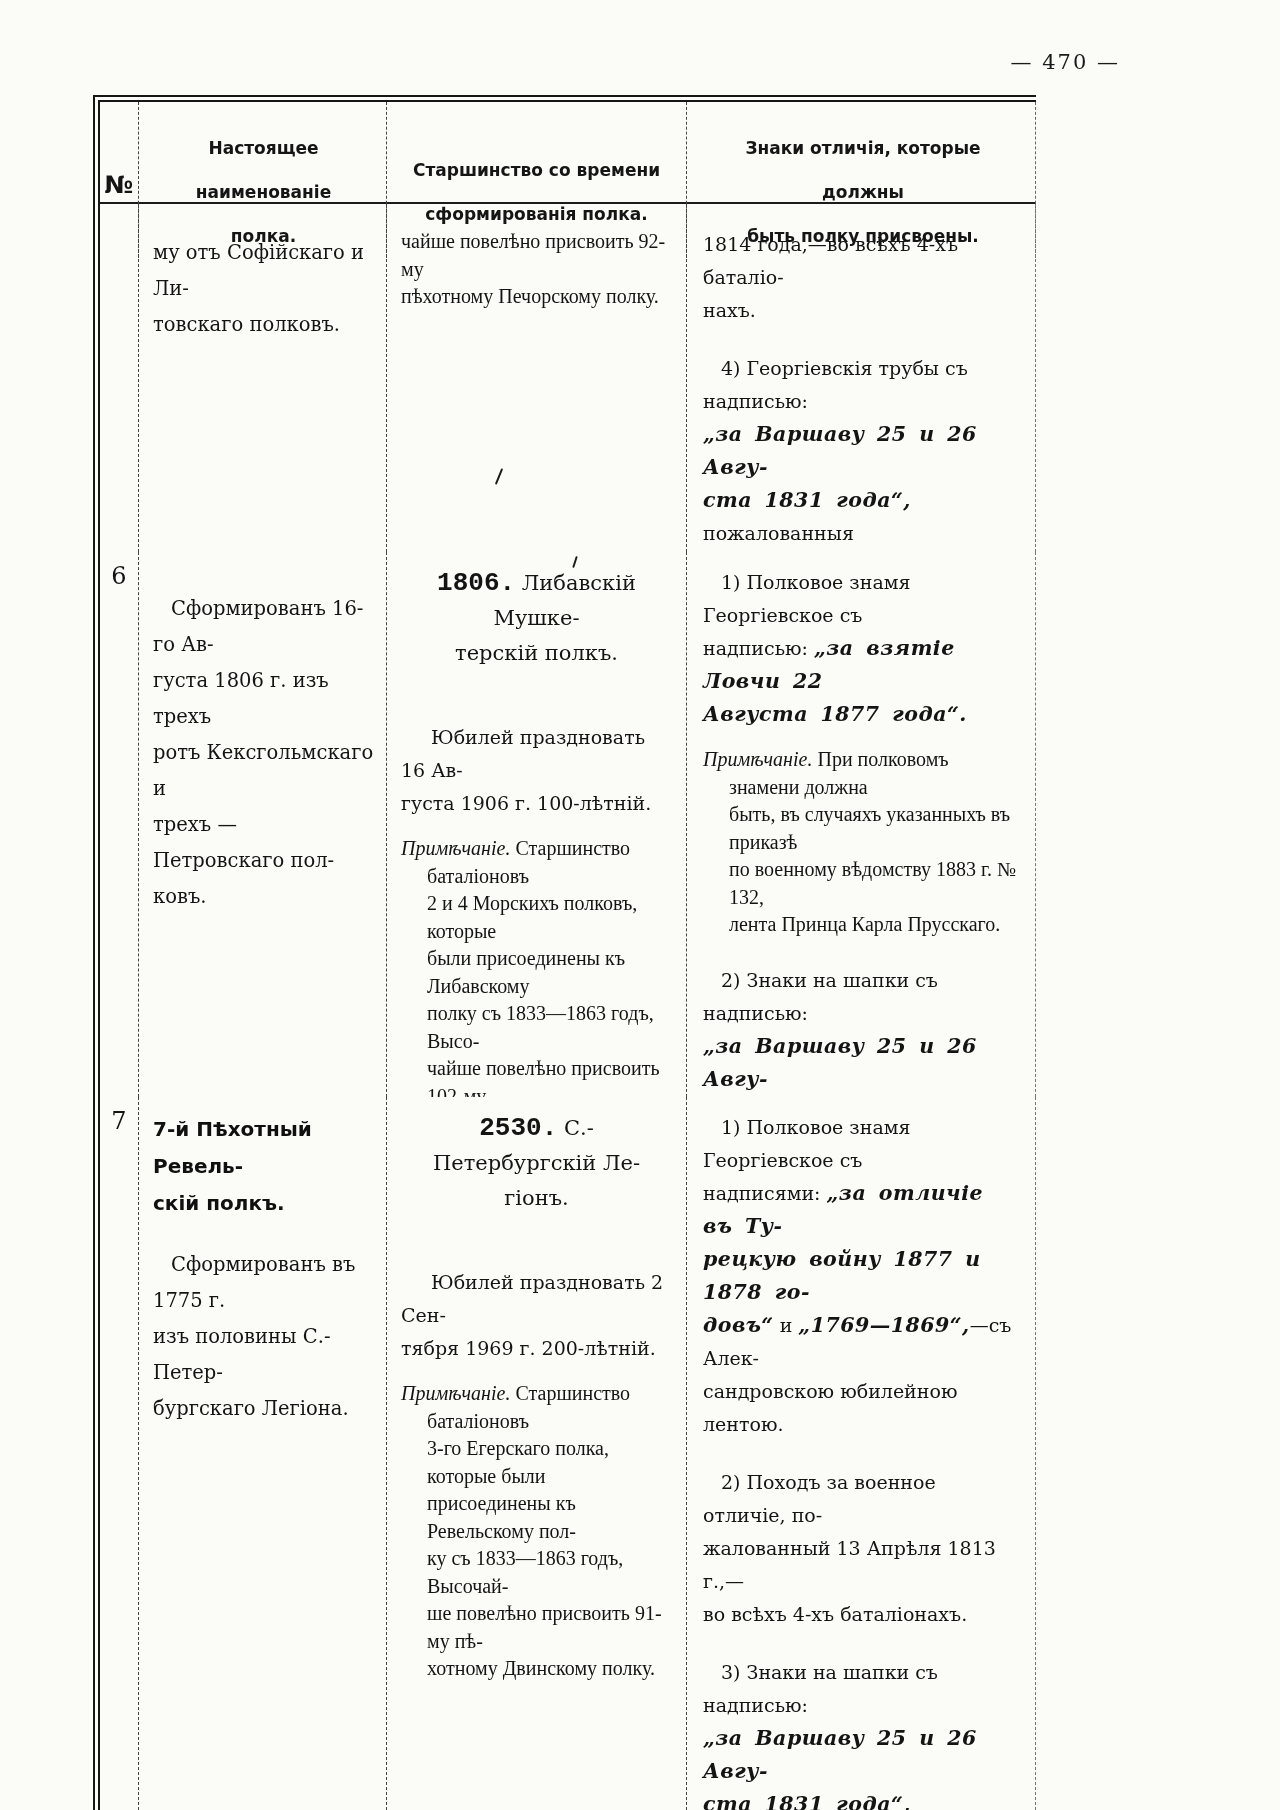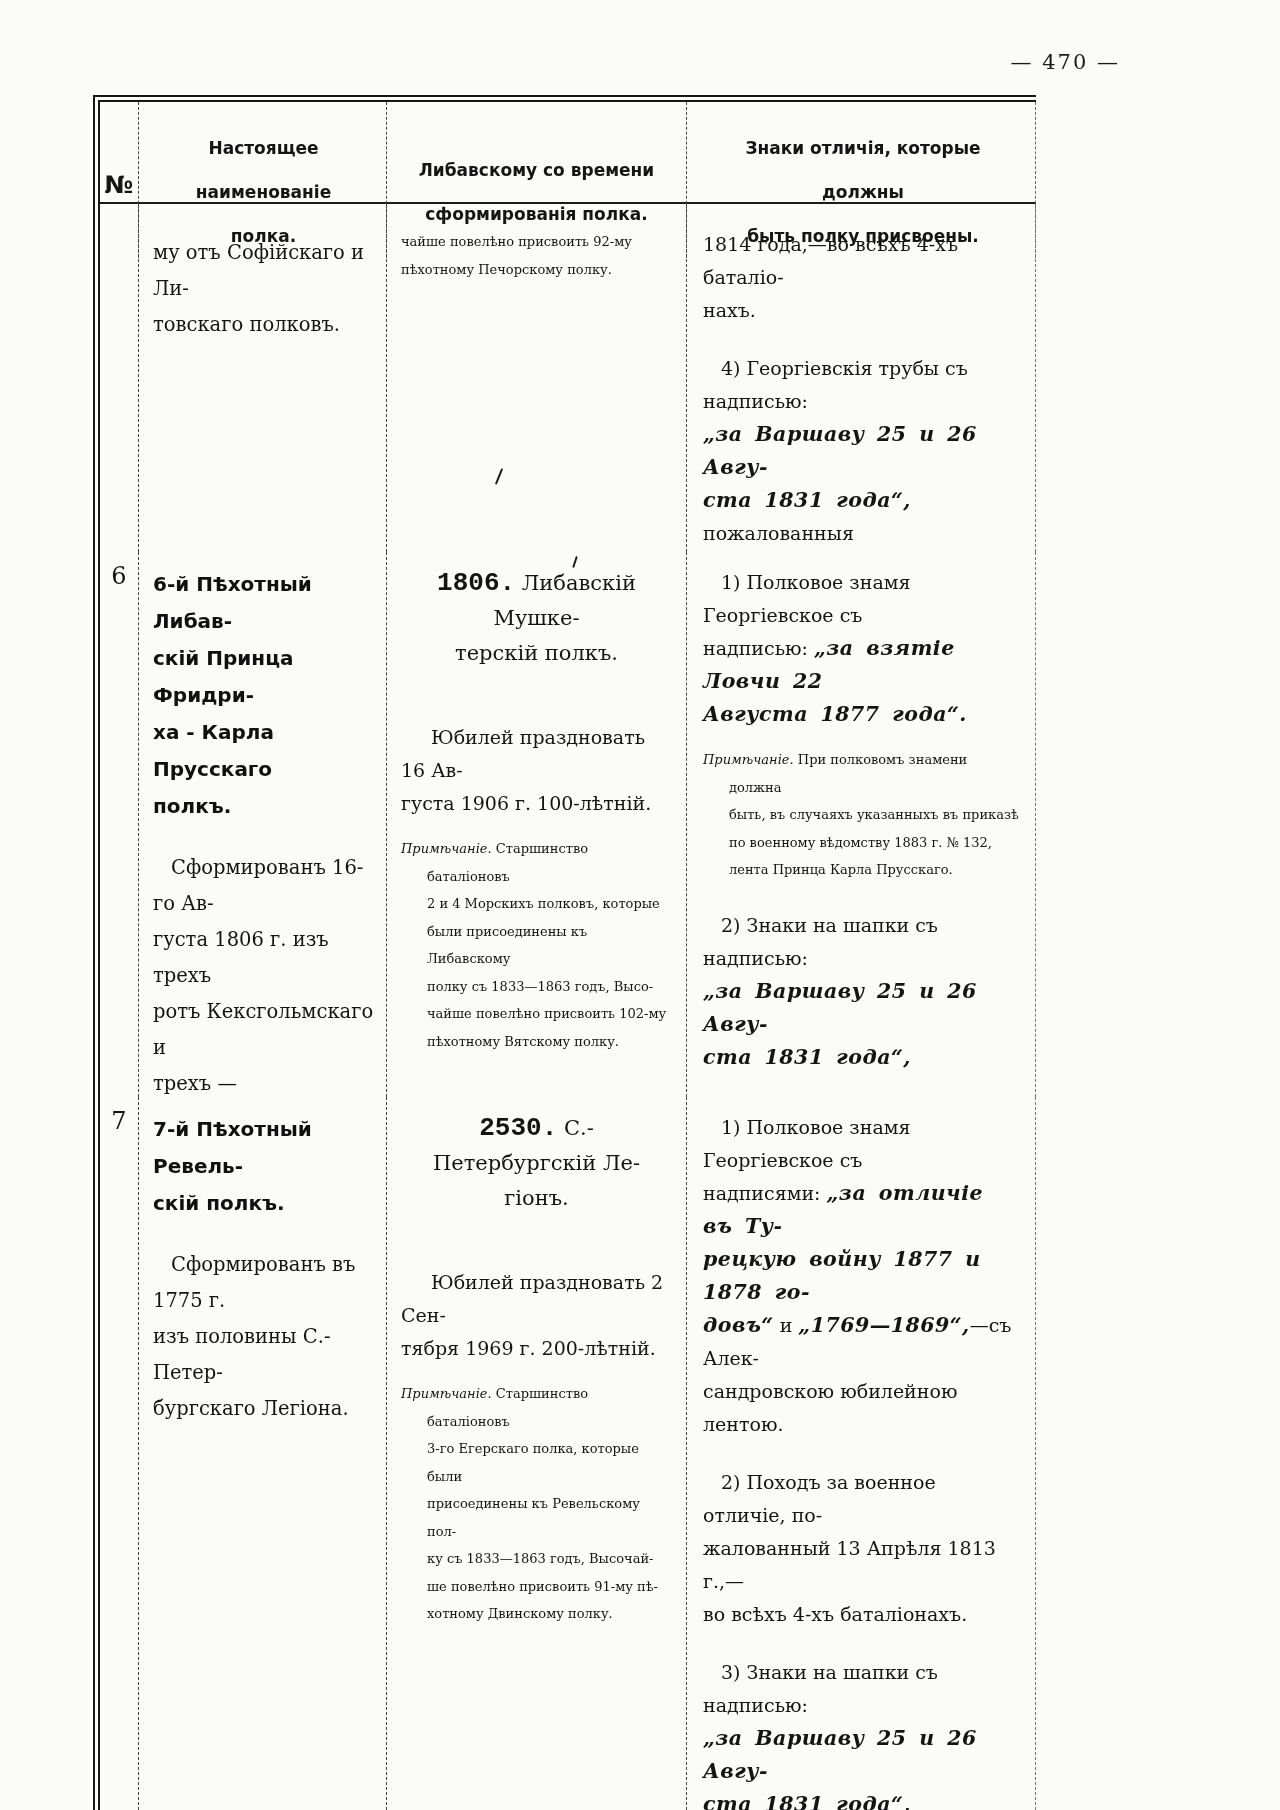--- a/index.html
+++ b/index.html
@@ -46,21 +46,21 @@
   .row7{height:718px;}
   .c1{text-align:center;padding-top:10px;font-size:24px;}
   .c2{padding:24px 12px 0 14px;}
   .c3{padding:24px 14px 0 14px;}
   .c4{padding:24px 12px 0 16px;}
   .row6 .c2,.row6 .c3,.row6 .c4,
   .row7 .c2,.row7 .c3,.row7 .c4{padding-top:14px;}
   p{margin:0;}
   .t-lg{font-size:19px;line-height:33px;}
   .t-c2{font-size:19.5px;line-height:36px;margin-top:7px;}
-  .t-sm{font-size:13px;line-height:27.5px;}
+  .t-sm{font-size:20px;line-height:27.5px;font-family:Liberation Serif, serif;}
   .title-b{
     font-family:"DejaVu Sans","Liberation Sans",sans-serif;
     font-weight:bold;font-size:20px;line-height:37px;color:#101010;
   }
   .c3title{font-size:21px;line-height:35px;text-align:center;}
   .c3title .year{font-family:Liberation Mono, monospace;font-weight:bold;font-size:26px;}
   .insc{
     font-weight:bold;font-style:italic;
     font-size:20.5px;letter-spacing:.5px;word-spacing:5px;
   }
@@ -79,21 +79,21 @@
 <body>
 
 <div class="pageno">— 470 —</div>
 
 <div class="table">
 
   <div class="thead">
     <div class="hcell c1 pre">№</div>
     <div class="hcell c2 pre">Настоящее наименованіе
 полка.</div>
-    <div class="hcell c3 pre">Либавскому со времени
+    <div class="hcell c3 pre">Старшинство со времени
 сформированія полка.</div>
     <div class="hcell c4 pre">Знаки отличія, которые должны
 быть полку присвоены.</div>
   </div>
 
   <div class="tbody">
 
     <div class="trow row5">
       <div class="cell c1"></div>
       <div class="cell c2">
@@ -111,24 +111,20 @@
 </span><span class="insc">„за Варшаву 25 и 26 Авгу-
 ста 1831 года“,</span><span> пожалованныя
 6 Декабря 1831 г.</span></p>
 
       </div>
     </div>
 
     <div class="trow row6">
       <div class="cell c1"><span>6</span></div>
       <div class="cell c2">
-        <p class="title-b pre">6-й Пѣхотный Либав-
-скій Принца Фридри-
-ха - Карла Прусскаго
-полкъ.</p>
         <p class="t-c2 pre ind mt-md">Сформированъ 16-го Ав-
 густа 1806 г. изъ трехъ
 ротъ Кексгольмскаго и
 трехъ — Петровскаго пол-
 ковъ.</p>
       </div>
       <div class="cell c3">
         <p class="c3title pre"><span class="year">1806.</span><span> Либавскій Мушке-
 терскій полкъ.</span></p>
         <p class="t-lg pre ind2 mt-lg">Юбилей праздновать 16 Ав-

